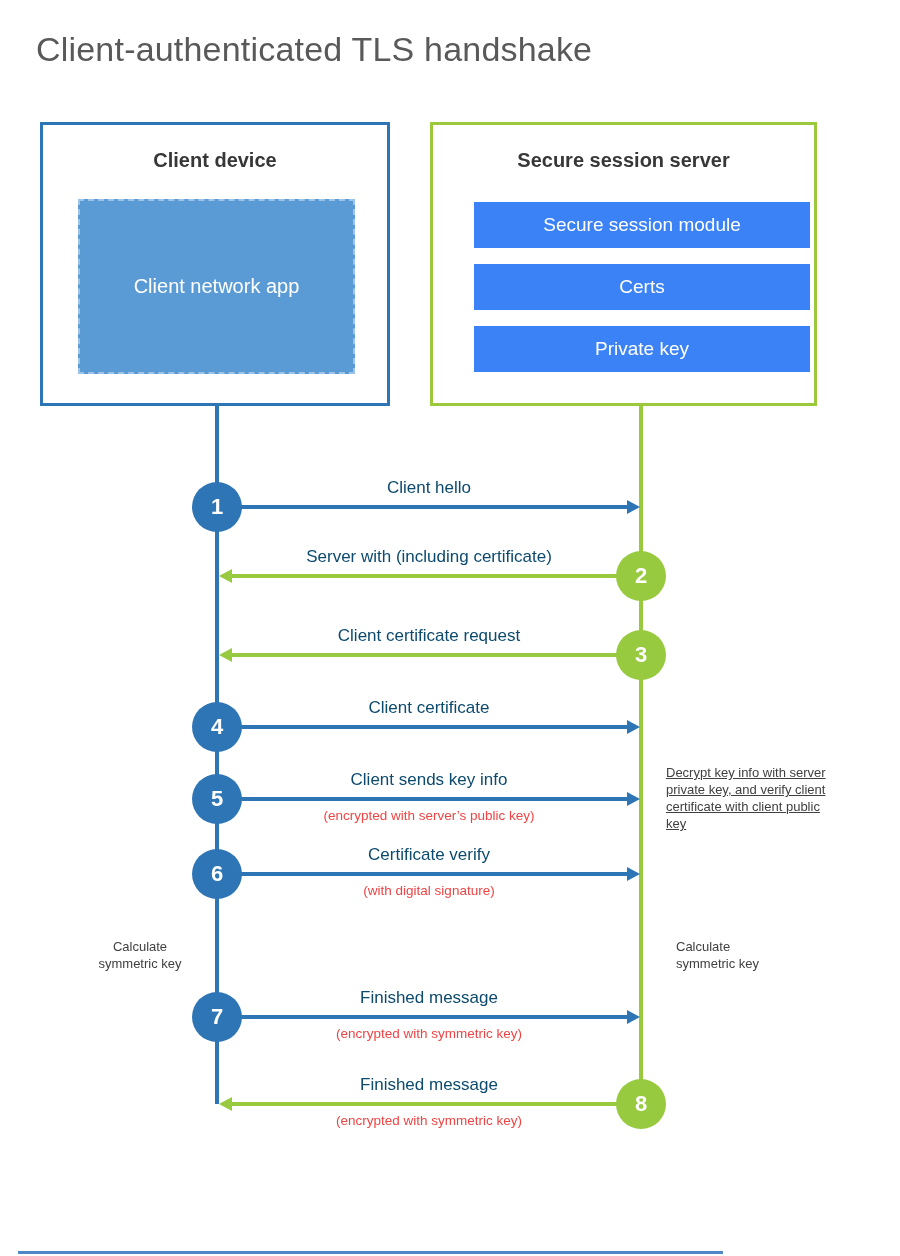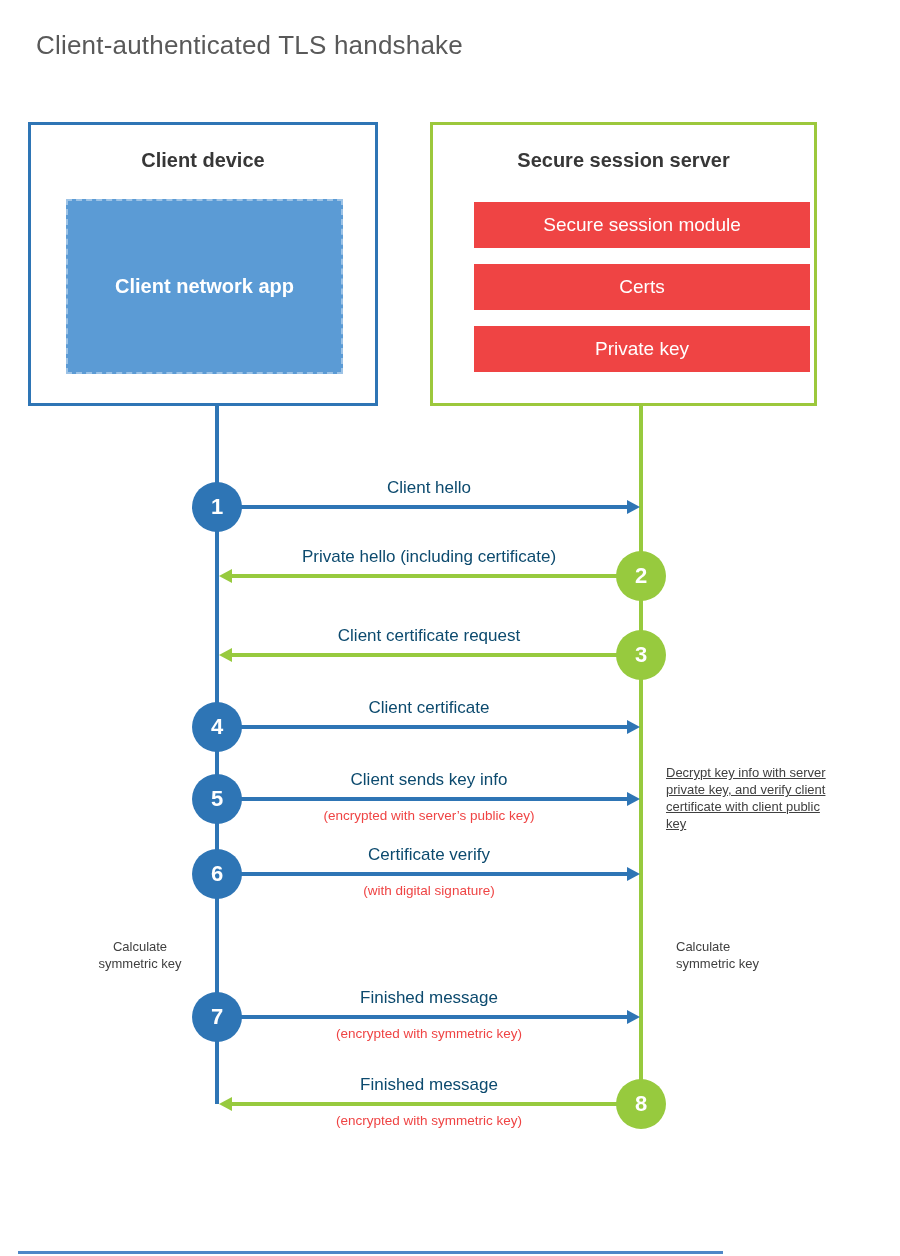--- a/index.html
+++ b/index.html
@@ -3,39 +3,39 @@
 <meta charset="utf-8">
 <style>
   * { margin:0; padding:0; box-sizing:border-box; }
   html,body { background:#ffffff; }
   body {
     width:900px; height:1256px; position:relative; overflow:hidden;
     font-family:"Liberation Sans", sans-serif; color:#404040;
   }
   .page-title {
     position:absolute; left:36px; top:30px;
-    font-size:26px; font-weight:400; color:#595959; letter-spacing:0.2px;
+    font-size:34px; font-weight:400; color:#595959; letter-spacing:0.2px;
   }
   
   .actor-box { position:absolute; background:#fff; }
-  .client-box { left:28px; top:122px; width:350px; height:284px; border:3px solid #2e75b5;padding-left:48px; }
+  .client-box { left:40px; top:122px; width:350px; height:284px; border:3px solid #2e75b5;padding-left:48px; }
   .server-box { left:430px; top:122px; width:387px; height:284px; border:3px solid #9cc83c; }
   .actor-title {
     position:absolute; left:0; top:24px; width:100%;
     text-align:center; font-size:20px; font-weight:bold; color:#373737;
   }
   .client-app {
     position:absolute; left:35px; top:74px; width:277px; height:175px;
     background:#5b9bd5; border:2px dashed #9dc3e6;
-    display:flex; align-items:center; justify-content:center;font-weight:bold;
+    display:flex; align-items:center; justify-content:center;
   }
   .client-app span { display:block; width:180px; text-align:center; color:#fff; font-size:20px; line-height:1.45; }
   .server-bar {
     position:absolute; left:41px; width:336px; height:46px;
-    background:#ef4444; display:flex; align-items:center; justify-content:center;
+    background:#3b82f6; display:flex; align-items:center; justify-content:center;
     color:#fff; font-size:19px;
   }
   .bar-0 { top:77px; } .bar-1 { top:139px; } .bar-2 { top:201px; }
   
   .lifeline { position:absolute; top:406px; width:4px; height:698px; }
   .lifeline.blue { left:215px; background:#2e75b5; }
   .lifeline.green { left:639px; background:#97ca3e; }
   
   .circle {
     position:absolute; width:50px; height:50px; border-radius:50%;
@@ -92,21 +92,21 @@
   <div class="server-bar bar-2">Private key</div>
 </div>
 
 <div class="lifeline blue"></div>
 <div class="lifeline green"></div>
 
 <div class="msg-label" style="top:478px">Client hello</div>
 <div class="arrow blue" style="top:505px"></div>
 <div class="circle blue" style="top:482px">1</div>
 
-<div class="msg-label" style="top:547px">Private hello (including certificate)</div>
+<div class="msg-label" style="top:547px">Server with (including certificate)</div>
 <div class="arrow green" style="top:574px"></div>
 <div class="circle green" style="top:551px">2</div>
 
 <div class="msg-label" style="top:626px">Client certificate request</div>
 <div class="arrow green" style="top:653px"></div>
 <div class="circle green" style="top:630px">3</div>
 
 <div class="msg-label" style="top:698px">Client certificate</div>
 <div class="arrow blue" style="top:725px"></div>
 <div class="circle blue" style="top:702px">4</div>

